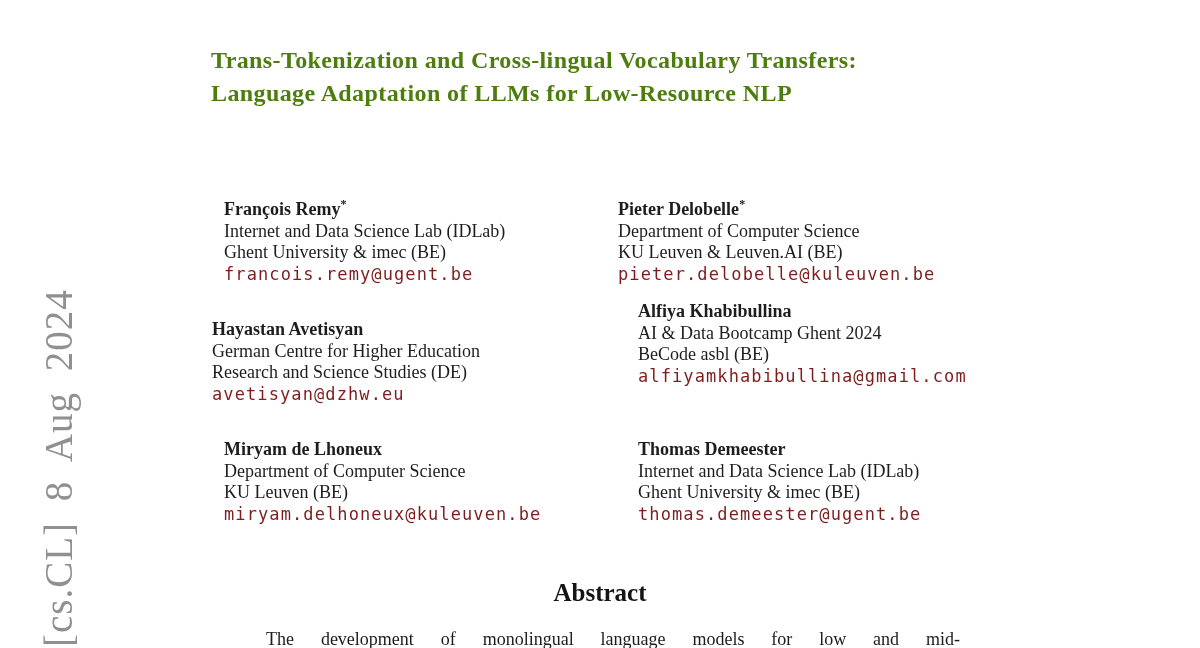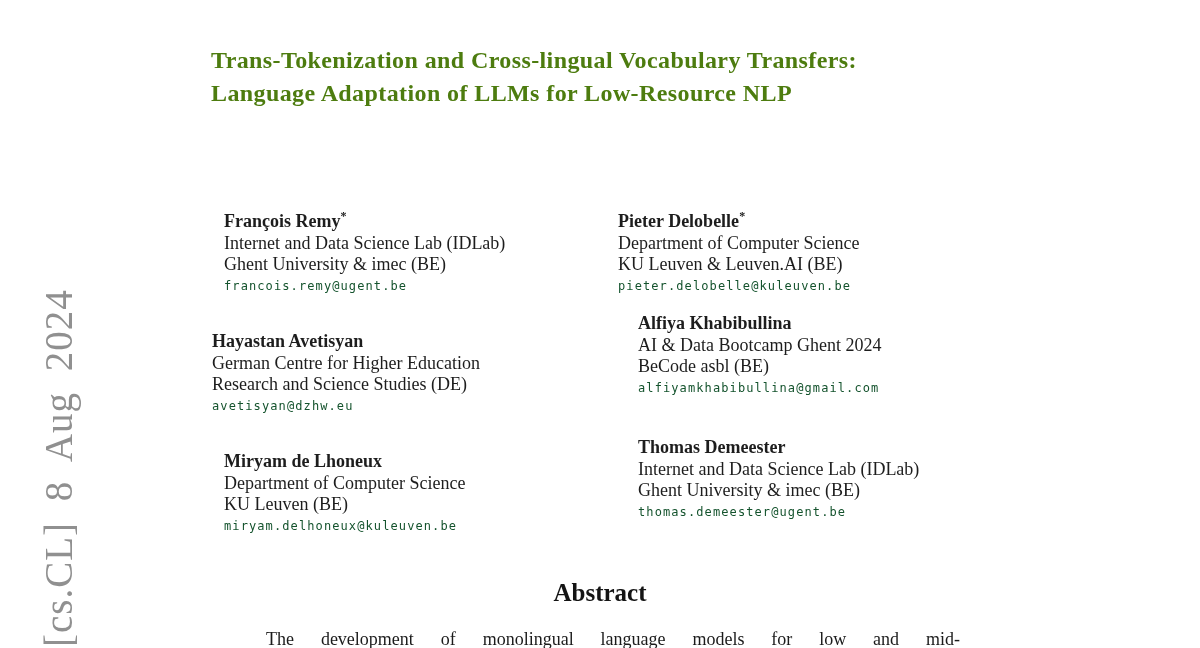--- a/index.html
+++ b/index.html
@@ -35,36 +35,35 @@
     color: #4d7c0f;
   }
 
   
   .author-block {
     position: absolute;
     width: 400px;
     font-size: 18px;
     line-height: 21.7px;
     color: #1d1d1d;
-    margin-top: 12px;
   }
   .pos-r1c1 { left: 224px; top: 199px; }
   .pos-r1c2 { left: 618px; top: 199px; }
   .pos-r2c1 { left: 212px; top: 319px; }
   .pos-r2c2 { left: 638px; top: 301px; }
   .pos-r3c1 { left: 224px; top: 439px; }
-  .pos-r3c2 { left: 638px; top: 425px; }
+  .pos-r3c2 { left: 638px; top: 439px; }
 
   .author-name { font-weight: bold; }
   .author-name sup { font-size: 12px; line-height: 0; }
   .author-email {
     font-family: "DejaVu Sans Mono", monospace;
-    font-size: 12px;
+    font-size: 17px;
     letter-spacing: 1.1px;
-    color: #14532d;
+    color: #7f1d1d;
   }
 
   
   .abstract-heading {
     position: absolute;
     left: 211px; top: 579px; width: 778px;
     text-align: center;
     font-size: 25px;
     font-weight: bold;
     color: #141414;

